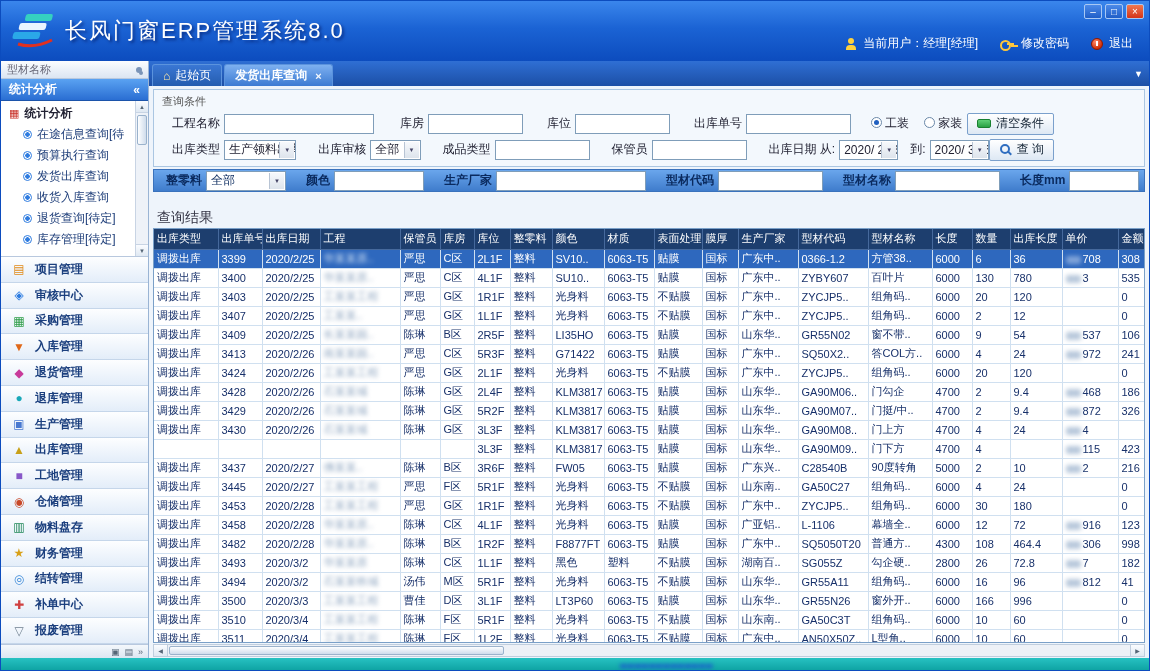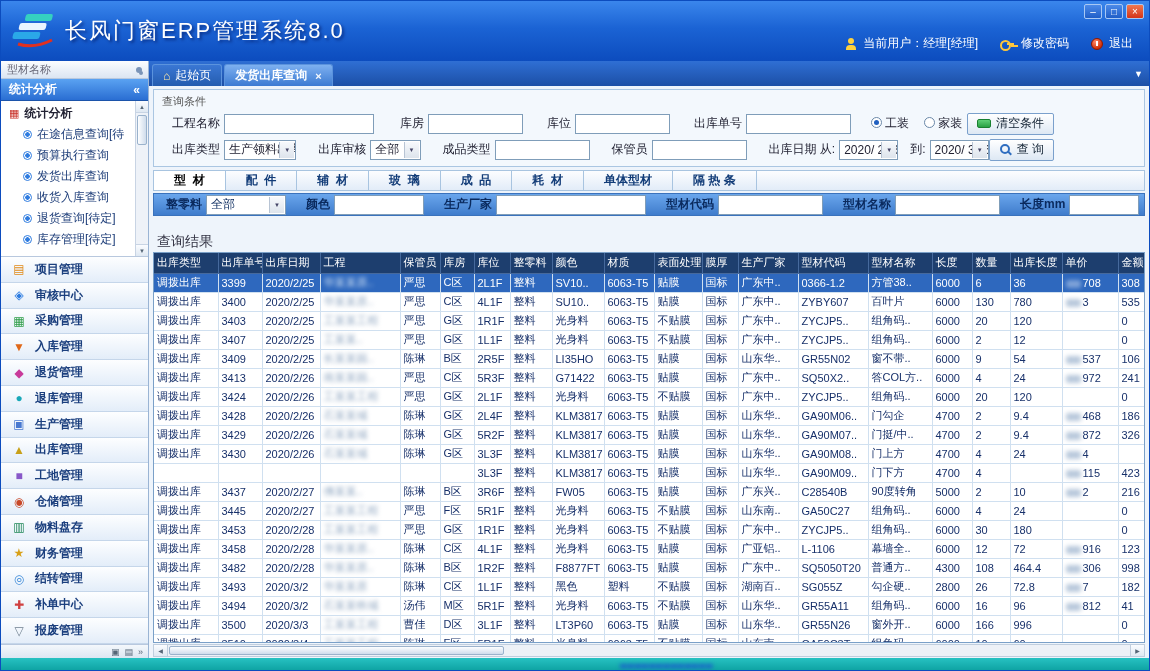--- a/index.html
+++ b/index.html
@@ -311,30 +311,20 @@
           <span class="combo w88">
               <span>2020/ 3/16</span>
             </span>
           <button class="btn btn-right">
             <span class="icon-search"></span>
             <span>查 询</span>
           </button>
         </div>
       </div>
 
-      <div class="mat-tabs">
-          <div class="mat-tab active">型  材</div>
-          <div class="mat-tab">配  件</div>
-          <div class="mat-tab">辅  材</div>
-          <div class="mat-tab">玻  璃</div>
-          <div class="mat-tab">成  品</div>
-          <div class="mat-tab">耗  材</div>
-          <div class="mat-tab">单体型材</div>
-          <div class="mat-tab">隔 热 条</div>
-        </div>
 
       <div class="sub-filter">
         <span class="q-label ml8">整零料</span>
         <span class="combo w80">
             <span>全部</span>
           </span>
         <span class="q-label ml20">颜色</span>
         <input class="text w90" style="">
         <span class="q-label ml20">生产厂家</span>
         <input class="text w150" style="">

